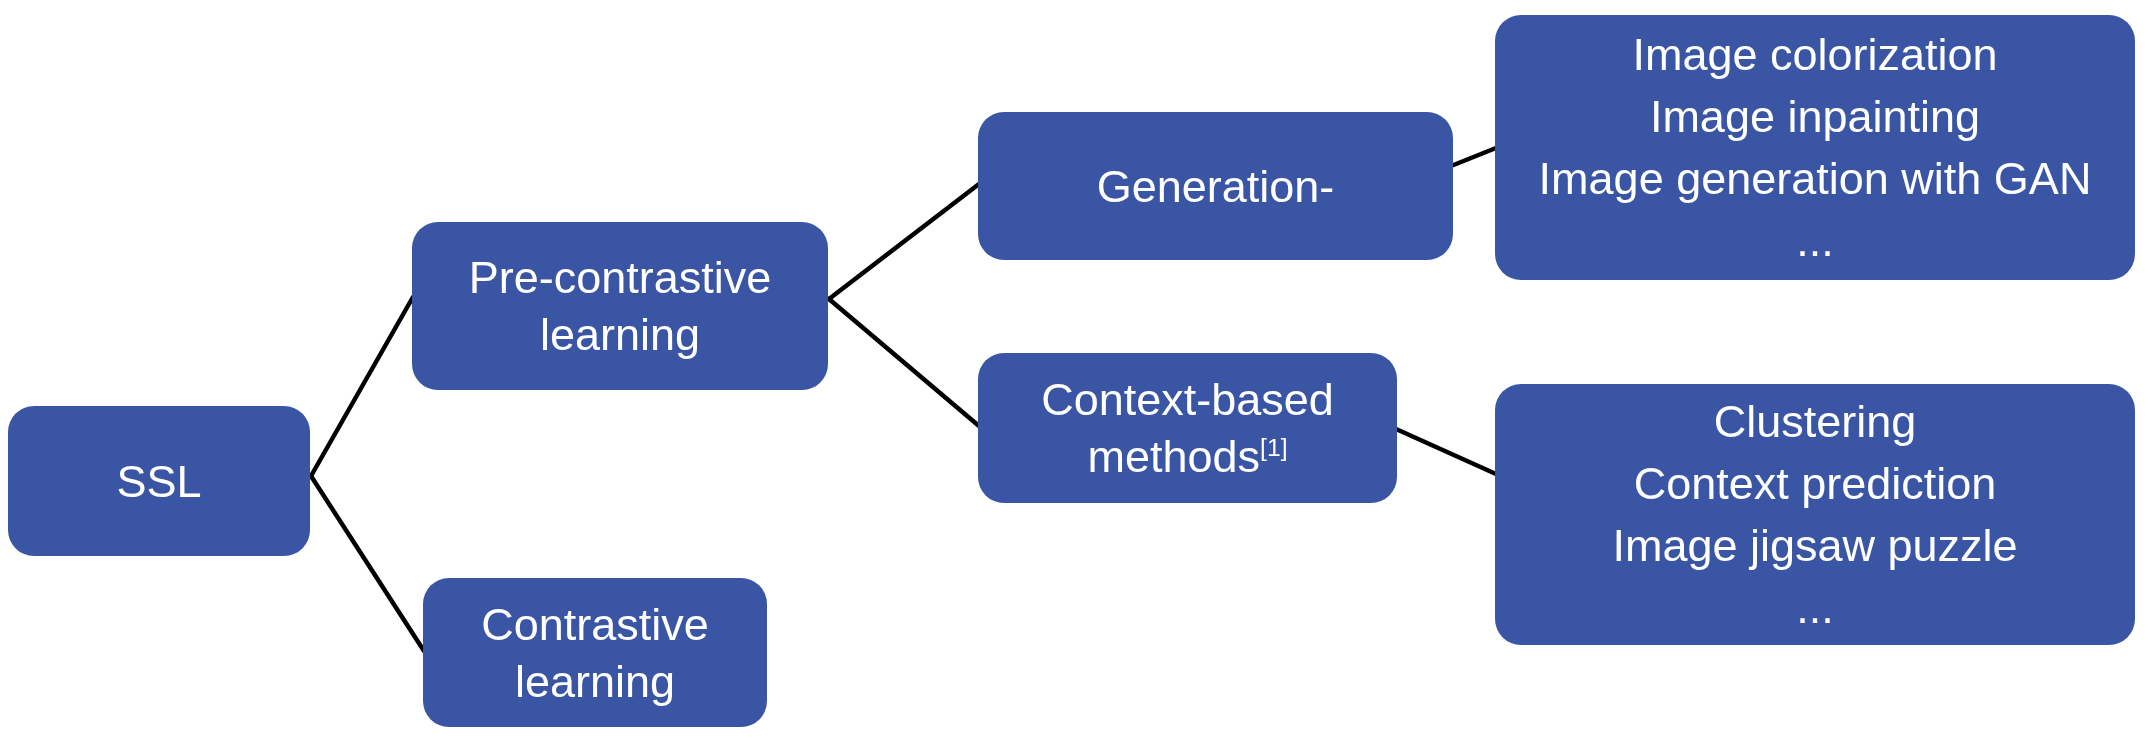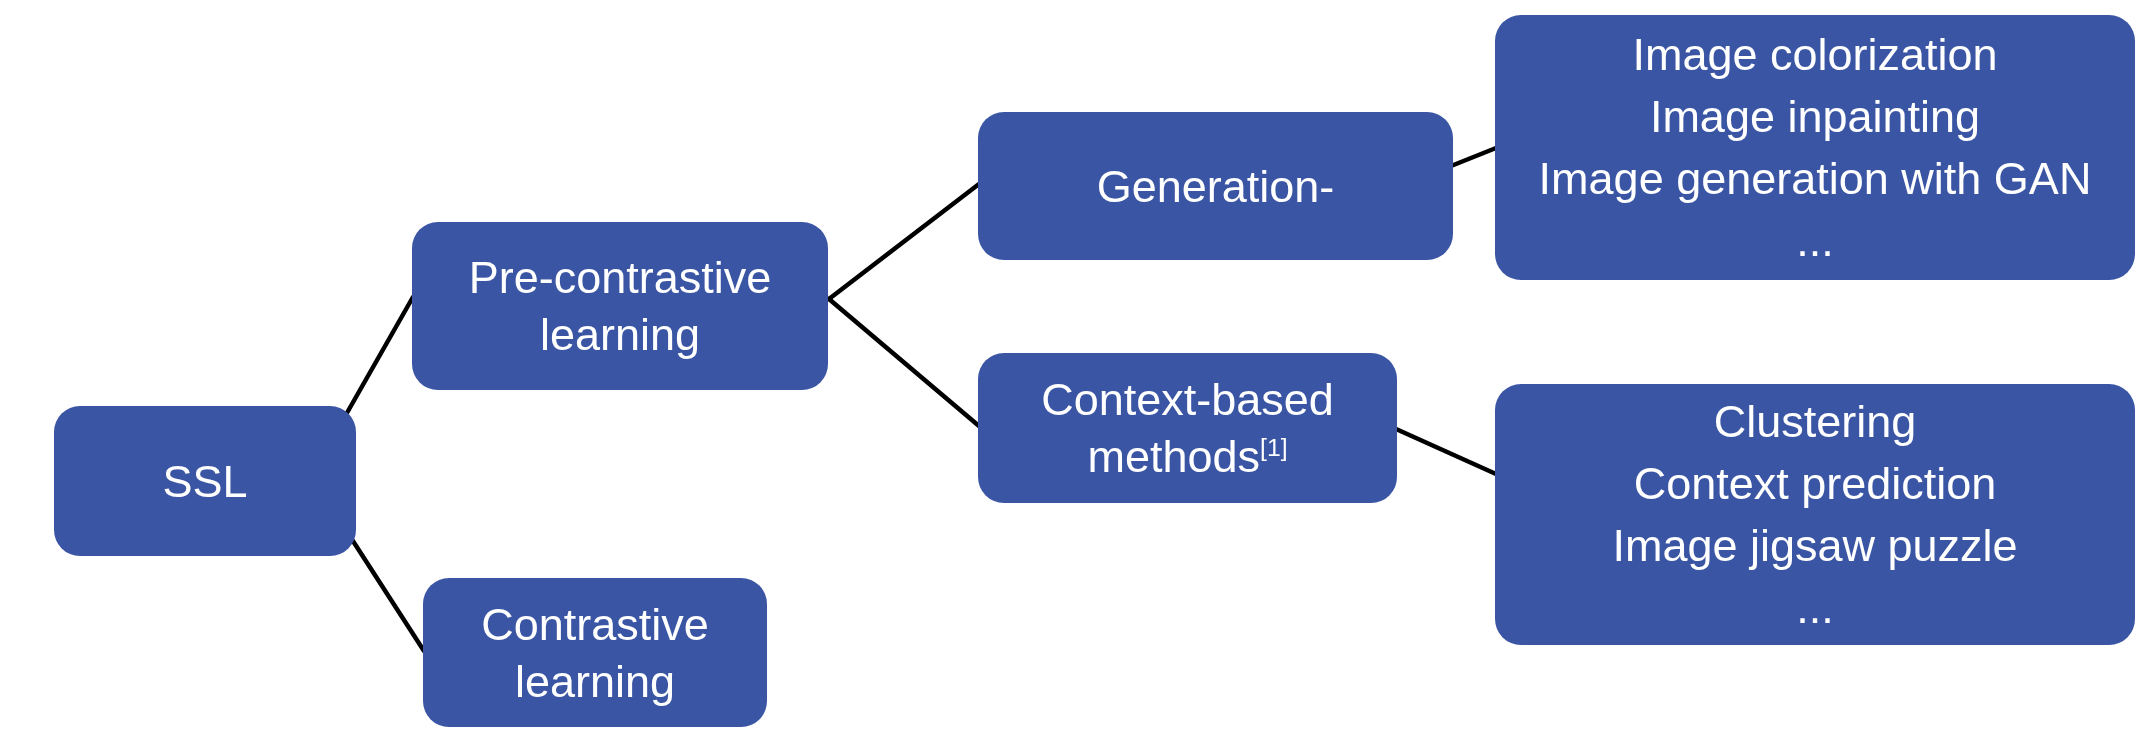--- a/index.html
+++ b/index.html
@@ -42,21 +42,21 @@
   }
   .node.examples {
     line-height: 62px;
   }
   .node sup {
     font-size: 0.55em;
     vertical-align: super;
     line-height: 0;
   }
   
-  #node-ssl            { left: 8px;    top: 406px; width: 302px; height: 150px; margin-left: 46px; }
+  #node-ssl            { left: 8px;    top: 406px; width: 302px; height: 150px; }
   #node-pre            { left: 412px;  top: 222px; width: 416px; height: 168px; }
   #node-contrastive    { left: 423px;  top: 578px; width: 344px; height: 149px; }
   #node-generation     { left: 978px;  top: 112px; width: 475px; height: 148px; }
   #node-context        { left: 978px;  top: 353px; width: 419px; height: 150px; }
   #node-gen-examples   { left: 1495px; top: 15px;  width: 640px; height: 265px; }
   #node-ctx-examples   { left: 1495px; top: 352px; width: 640px; height: 261px; margin-top: 32px; }
 </style>
 </head>
 <body>
 

